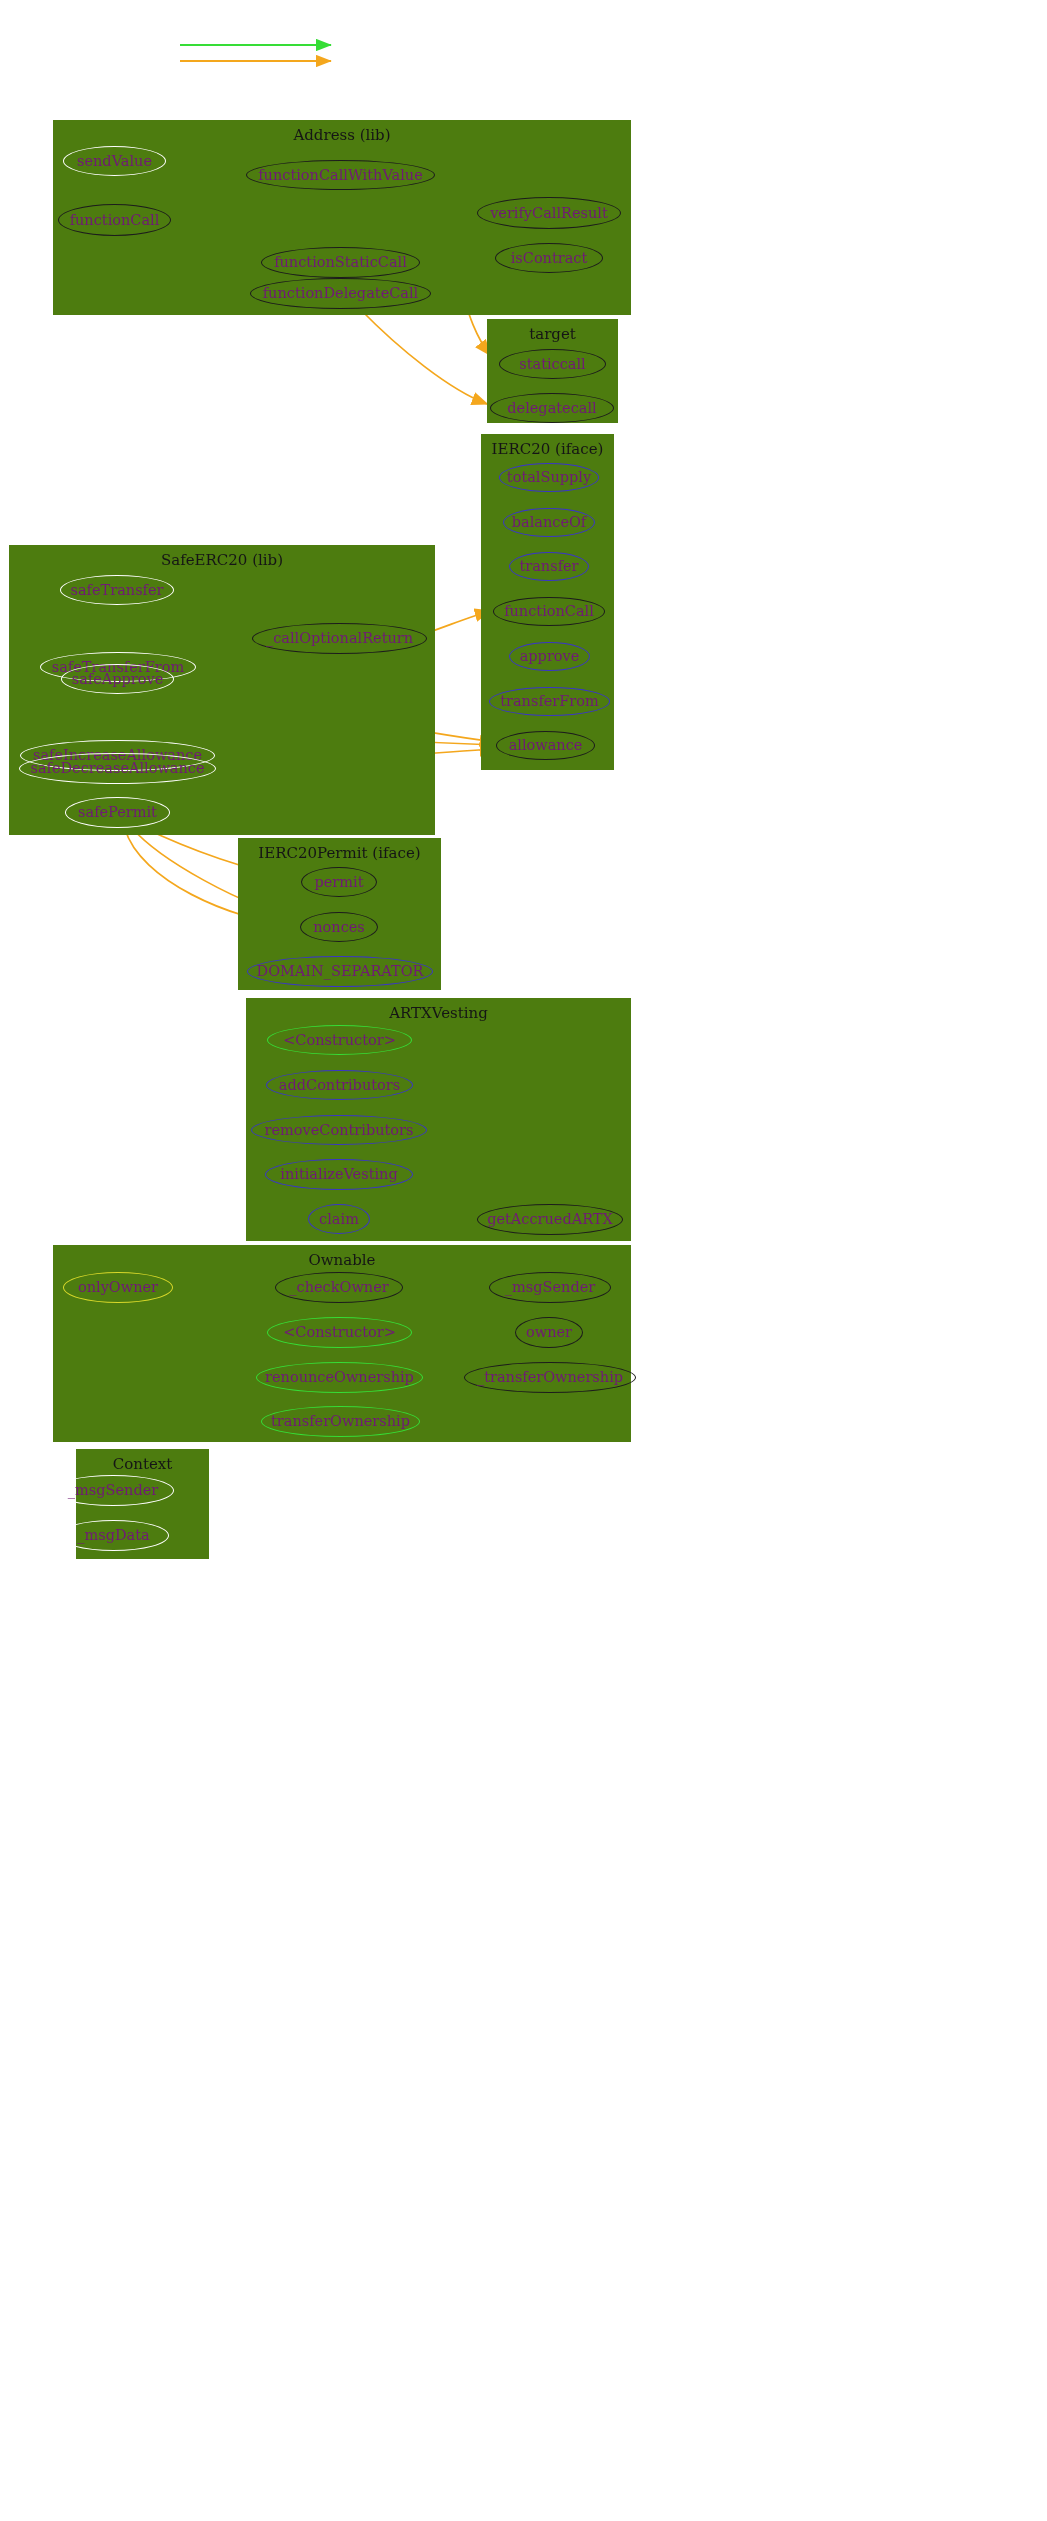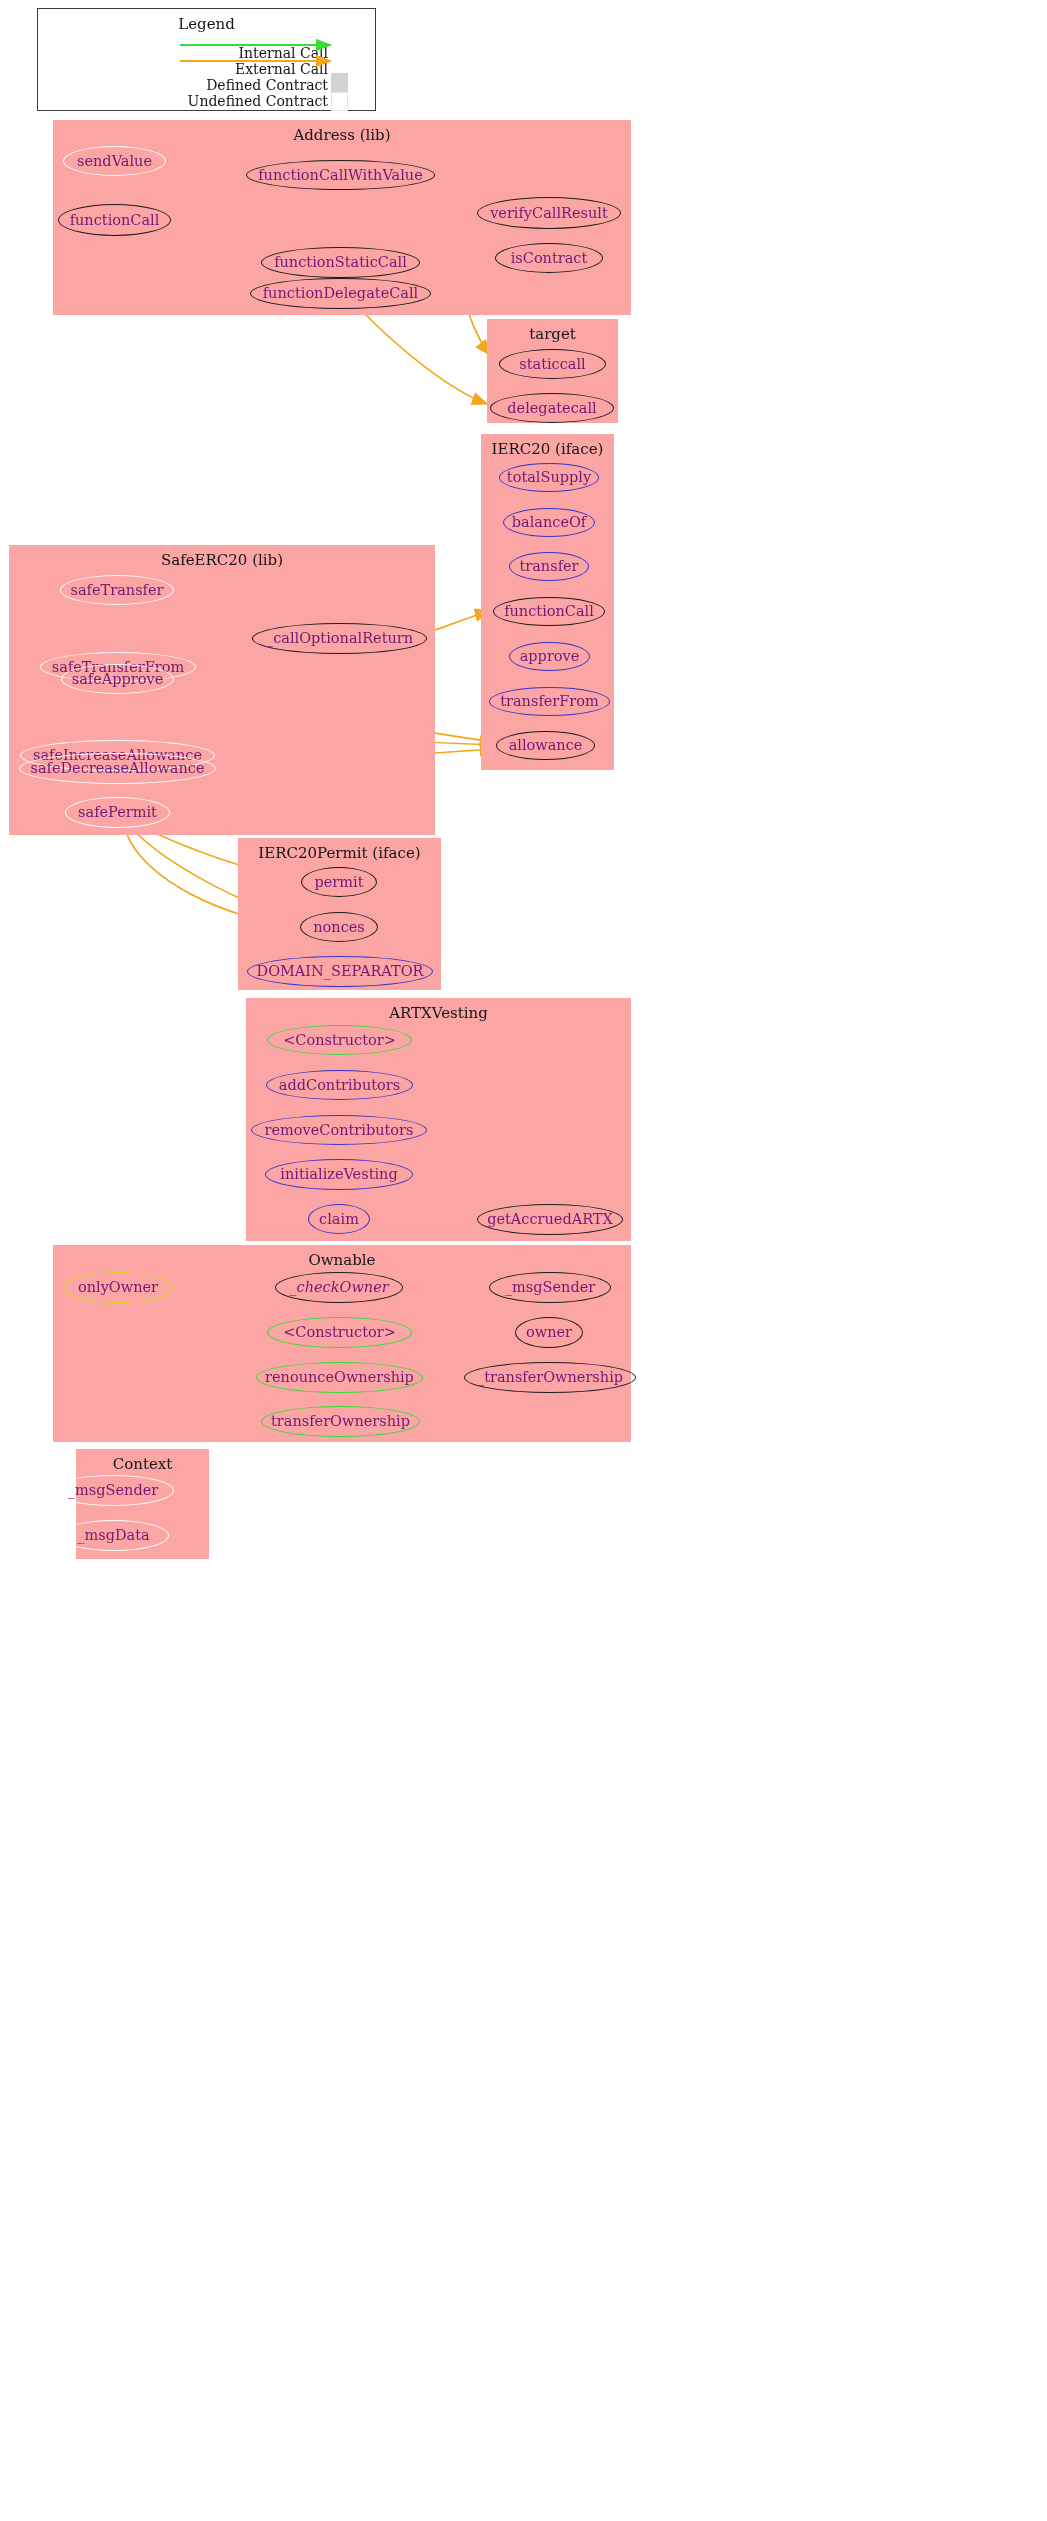--- a/index.html
+++ b/index.html
@@ -6,21 +6,21 @@
   html,body{margin:0;padding:0;background:#ffffff;}
   body{
     font-family:"DejaVu Serif","Liberation Serif",serif;
     width:1047px;height:2521px;position:relative;overflow:hidden;
   }
   #canvas{position:absolute;left:0;top:0;width:1047px;height:2521px;}
   svg#wires{position:absolute;left:0;top:0;width:1047px;height:2521px;pointer-events:none;}
 
   
   .cluster{
-    position:absolute;background:#fca5a5;box-sizing:border-box;
+    position:absolute;background:#4d7c0f;box-sizing:border-box;
   }
   .cluster-title{
     position:absolute;width:100%;text-align:center;top:6px;left:0;
     font-size:15px;color:#151515;white-space:nowrap;
   }
   
   .legend-box{
     position:absolute;left:37px;top:8px;width:339px;height:103px;
     background:#ffffff;border:1.4px solid #3b3b3b;box-sizing:border-box;
   }
@@ -52,39 +52,20 @@
   .node.green{border:1.5px solid #36dd36;}
   .node.blue{border:1.5px solid #3a35c9;}
   .node.yellow{border:1.5px solid #d8d82a;}
   .node .lbl{display:block;line-height:1;}
 </style>
 </head>
 <body>
 
 <div id="canvas">
 
-  <div class="legend-box">
-    <div class="legend-title">Legend</div>
-
-    <div class="legend-row" style="left:0;top:36px;width:290px;">
-      <span class="legend-label">Internal Call</span>
-    </div>
-    <div class="legend-row" style="left:0;top:52px;width:290px;">
-      <span class="legend-label">External Call</span>
-    </div>
-    <div class="legend-row" style="left:0;top:68px;width:290px;">
-      <span class="legend-label">Defined Contract</span>
-    </div>
-    <div class="legend-row" style="left:0;top:84px;width:290px;">
-      <span class="legend-label">Undefined Contract</span>
-    </div>
-
-    <div class="swatch filled" style="left:293px;top:64px;"></div>
-    <div class="swatch hollow" style="left:293px;top:83px;"></div>
-  </div>
 
   <svg width="1047" height="130" style="position:absolute;left:0;top:0;">
     <defs>
       <marker id="lg-green" markerWidth="9" markerHeight="7" refX="8.5" refY="3.5" orient="auto">
         <polygon points="0 0, 9 3.5, 0 7" fill="#36dd36"></polygon>
       </marker>
       <marker id="lg-orange" markerWidth="9" markerHeight="7" refX="8.5" refY="3.5" orient="auto">
         <polygon points="0 0, 9 3.5, 0 7" fill="#f4a71d"></polygon>
       </marker>
     </defs>
@@ -259,21 +240,21 @@
       </div>
       <div class="node black" style="left: 477px; top: 1204px; width: 146px; height: 31px;">
         <span class="lbl">getAccruedARTX</span>
       </div>
       <div class="cluster" style="left: 53px; top: 1245px; width: 578px; height: 197px;">
         <div class="cluster-title">Ownable</div>
       </div>
       <div class="node yellow" style="left: 63px; top: 1272px; width: 110px; height: 31px;">
         <span class="lbl">onlyOwner</span>
       </div>
-      <div class="node black" style="left: 275px; top: 1272px; width: 128px; height: 31px; font-style: italic;">
+      <div class="node black" style="left: 275px; top: 1272px; width: 128px; height: 31px;">
         <span class="lbl">_checkOwner</span>
       </div>
       <div class="node green" style="left: 267px; top: 1317px; width: 145px; height: 31px;">
         <span class="lbl">&lt;Constructor&gt;</span>
       </div>
       <div class="node green" style="left: 256px; top: 1362px; width: 167px; height: 31px; text-align: right;">
         <span class="lbl">renounceOwnership</span>
       </div>
       <div class="node green" style="left: 261px; top: 1406px; width: 159px; height: 31px;">
         <span class="lbl">transferOwnership</span>

